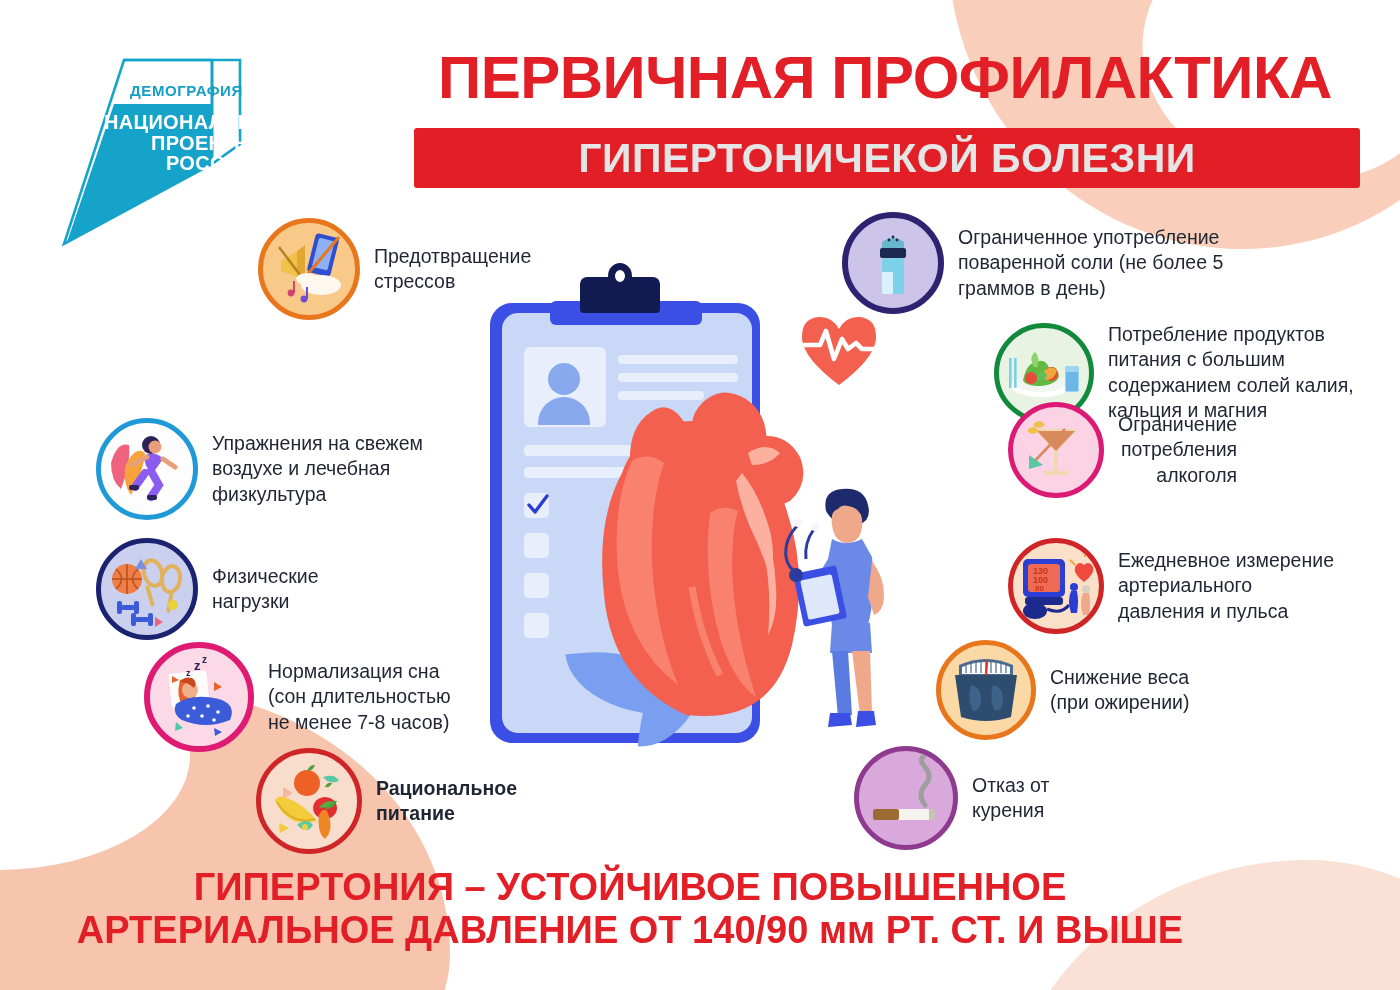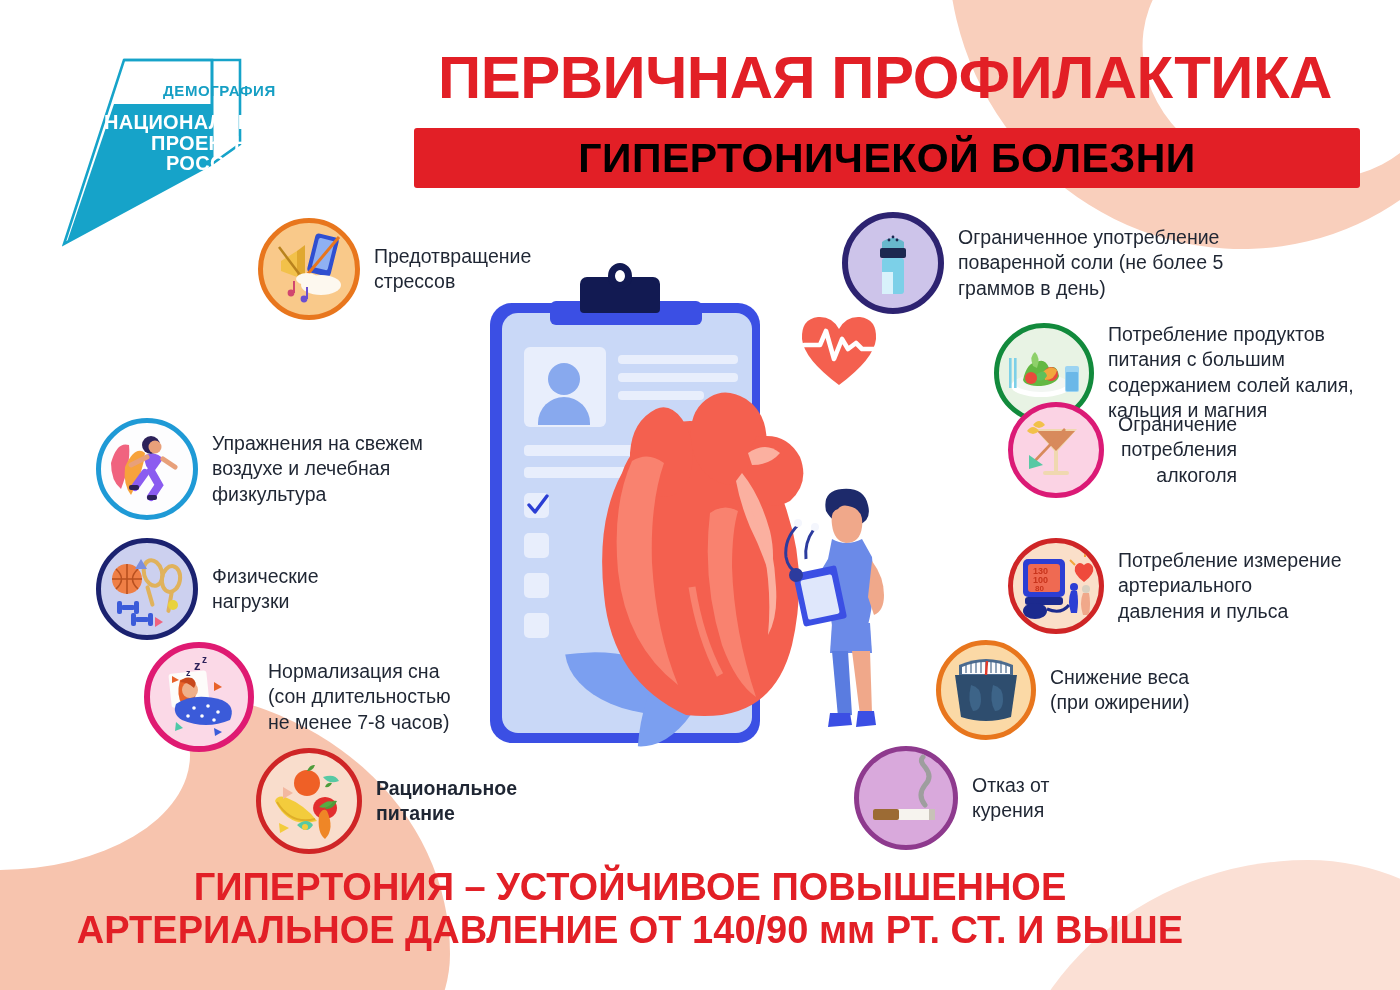--- a/index.html
+++ b/index.html
@@ -76,21 +76,20 @@
   }
   .logo-demo {
     position: absolute;
     left: 68px;
     top: 30px;
     font-size: 15px;
     font-weight: bold;
     letter-spacing: 0.6px;
     color: #169fc4;
     font-family: "Liberation Sans", sans-serif;
-    margin-left: 33px;
   }
   .logo-lines {
     position: absolute;
     left: 42px;
     top: 60px;
     width: 150px;
     text-align: right;
     color: #ffffff;
     font-weight: bold;
     font-size: 20px;
@@ -119,21 +118,21 @@
     top: 128px;
     width: 946px;
     height: 60px;
     background: #e21f26;
     border-radius: 3px;
     display: flex;
     align-items: center;
     justify-content: center;
   }
   .subtitle-band span {
-    color: #000000;
+    color: #e5e5e5;
     font-weight: bold;
     font-size: 41px;
     letter-spacing: 0.5px;
     white-space: nowrap;
   }
 
   
   .item {
     position: absolute;
     display: flex;
@@ -588,21 +587,21 @@
         <ellipse cx="22" cy="68" rx="12" ry="8" fill="#1c2a8e"></ellipse>
         <path d="M34 66 Q48 72 56 62" stroke="#1c2a8e" stroke-width="3" fill="none"></path>
         <path d="M62 24 q4 -7 9 -2 q5 -5 9 2 q2 7 -9 15 q-11 -8 -9 -15 Z" fill="#ef4a3c"></path>
         <path d="M62 22 l-5 -5 M72 14 l0 -6 M80 20 l6 -4" stroke="#f2a63c" stroke-width="2"></path>
         <path d="M58 48 Q54 58 58 70 L64 70 Q66 58 64 48 Z" fill="#2b3ed4"></path>
         <circle cx="61" cy="44" r="4" fill="#2b3ed4"></circle>
         <path d="M70 50 Q66 60 70 72 L76 72 Q78 60 76 50 Z" fill="#f0a88a"></path>
         <circle cx="73" cy="46" r="4" fill="#d8d0c0"></circle>
       </svg>
     </div>
-    <div class="lbl">Потребление измерение
+    <div class="lbl">Ежедневное измерение
 артериального
 давления и пульса</div>
   </div>
 
   <div class="item" style="left:936px; top:640px;">
     <div class="circ" style="width:100px;height:100px;border:5px solid #e8761d;background:#fbd9a6;">
       <svg width="90" height="90" viewBox="0 0 90 90">
         <path d="M18 20 Q45 8 72 20 L72 30 L18 30 Z" fill="#4a6a8e"></path>
         <path d="M21 22 Q45 12 69 22 L69 29 L21 29 Z" fill="#fdfdfd"></path>
         <g stroke="#4a6a8e" stroke-width="1.2">

